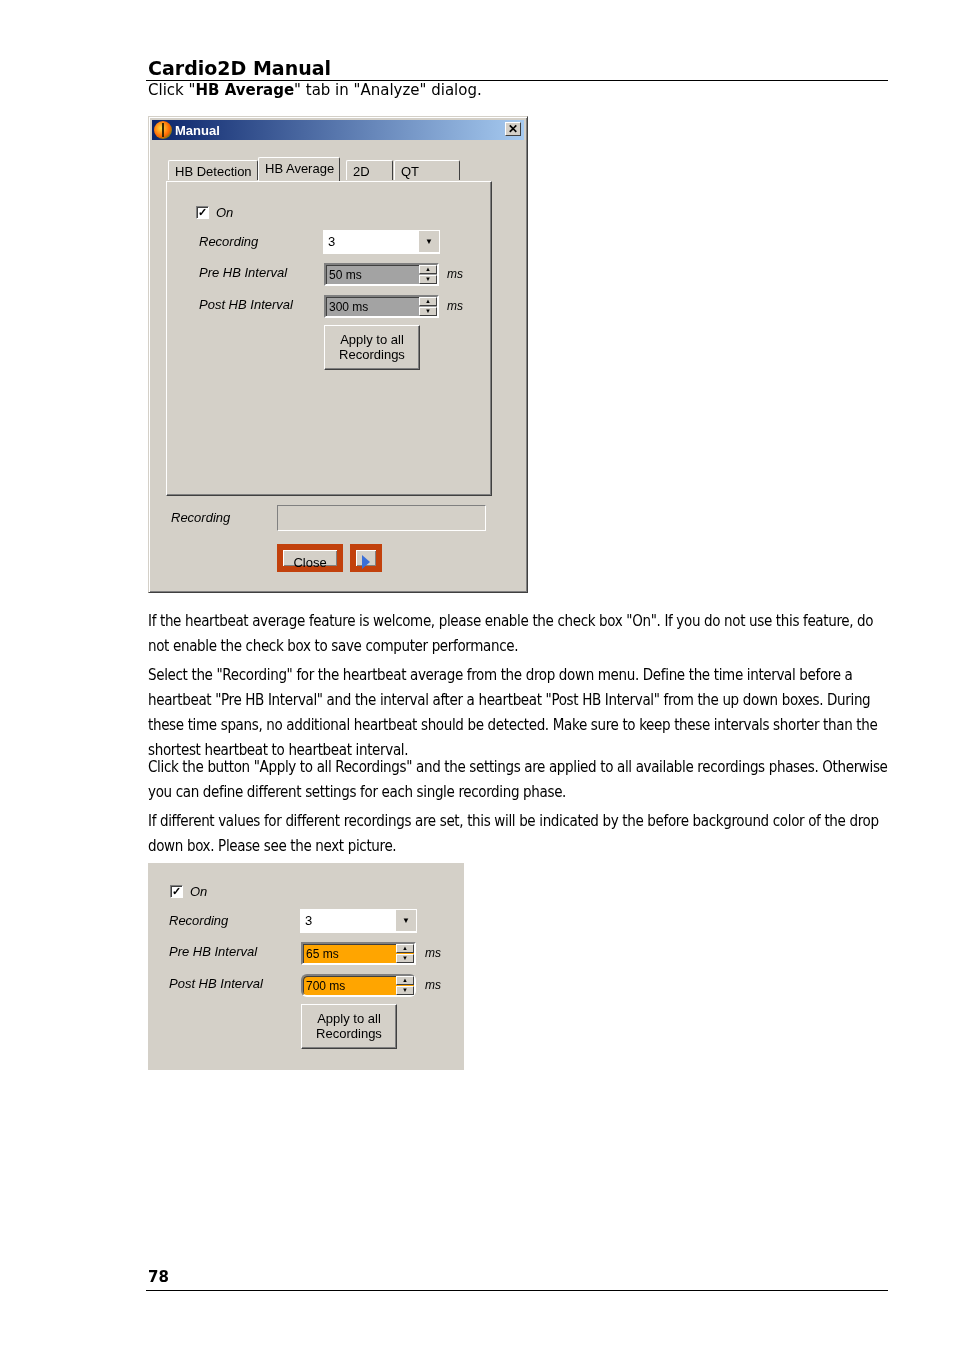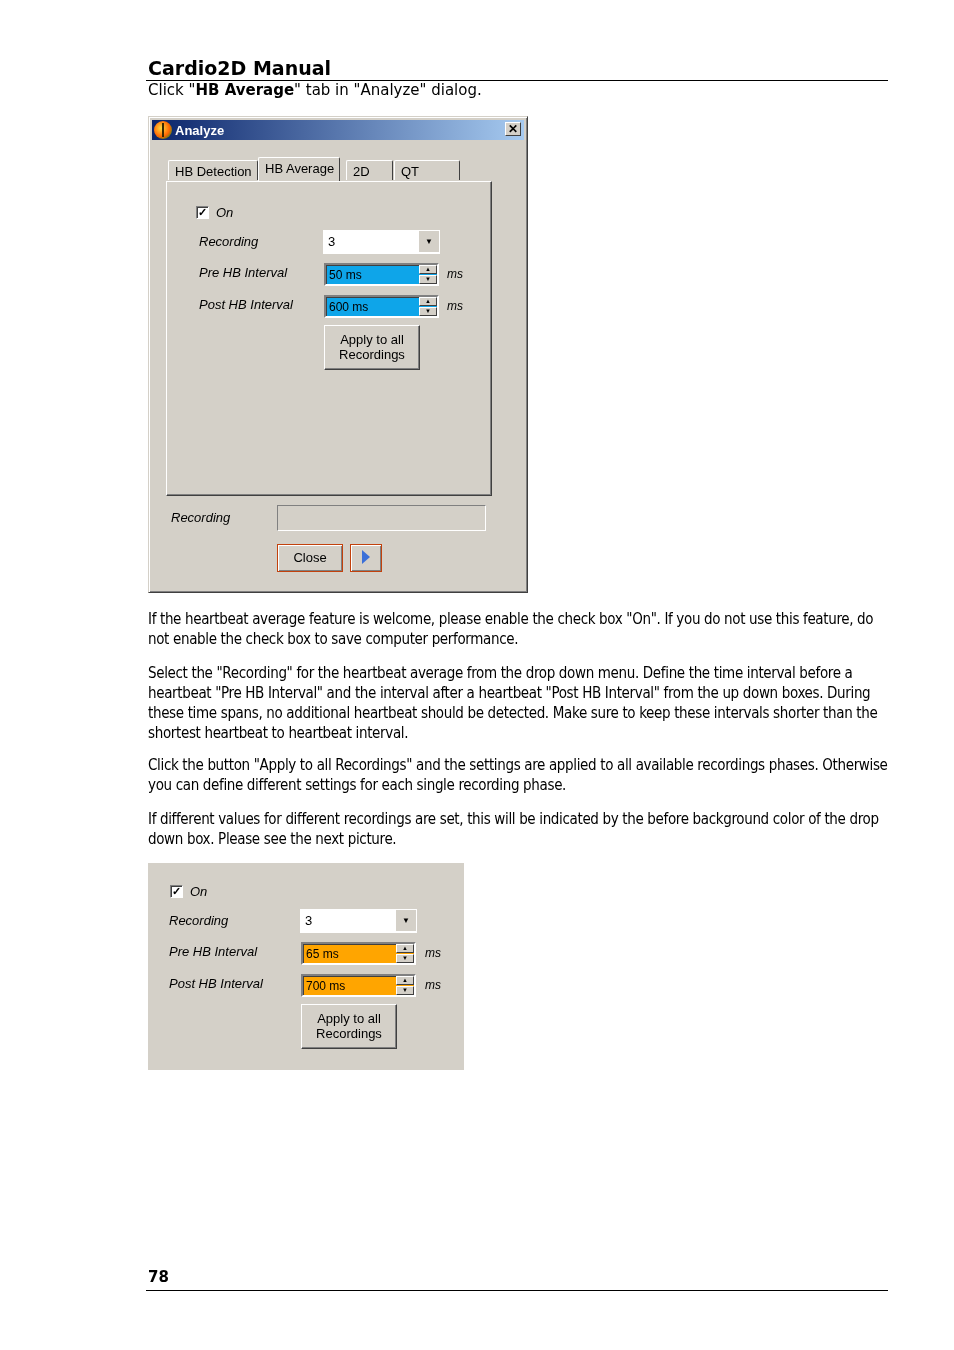--- a/index.html
+++ b/index.html
@@ -4,21 +4,21 @@
 <style>
   html, body { margin: 0; padding: 0; }
   body {
     width: 954px; height: 1350px; background: #ffffff; position: relative;
     font-family: "DejaVu Sans", "Liberation Sans", sans-serif; color: #000;
   }
   .abs { position: absolute; }
   .header-title { left: 148px; top: 57px; font-size: 19px; font-weight: bold; }
   .rule { left: 146px; width: 742px; height: 1px; background: #000; }
   .intro { left: 148px; top: 81px; font-size: 15px; }
-  .para { left: 148px; width: 745px; font-size: 15px; line-height: 20px; font-family: "DejaVu Sans Condensed", "DejaVu Sans", sans-serif; letter-spacing: -0.35px; }
+  .para { left: 148px; width: 745px; font-size: 15px; line-height: 25px; font-family: "DejaVu Sans Condensed", "DejaVu Sans", sans-serif; letter-spacing: -0.35px; }
   .page-num { left: 148px; top: 1268px; font-size: 15px; font-weight: bold; }
 
   
   .win-font { font-family: "Liberation Sans", sans-serif; font-size: 13px; color: #000; }
   .dialog {
     left: 148px; top: 116px; width: 380px; height: 477px;
     background: #d4d0c8; box-sizing: border-box;
     border: 1px solid; border-color: #d4d0c8 #404040 #404040 #d4d0c8;
     box-shadow: inset 1px 1px 0 #fff, inset -1px -1px 0 #808080;
   }
@@ -63,59 +63,59 @@
   .lbl { position: absolute; white-space: nowrap; font-style: italic; }
   .combo {
     position: absolute; width: 117px; height: 24px; background: #fff; box-sizing: border-box;
   }
   .combo .val { position: absolute; left: 5px; top: 4px; }
   .combo .arrow {
     position: absolute; right: 1px; top: 1px; width: 20px; height: 21px; background: #d4d0c8;
     font-size: 8px; text-align: center; line-height: 22px;
   }
   .spin {
-    position: absolute; width: 115px; height: 23px; box-sizing: border-box; background: #0ea5e9;
+    position: absolute; width: 115px; height: 23px; box-sizing: border-box; background: #a3a3a3;
     border: 2px solid; border-color: #808080 #fff #fff #808080;
     box-shadow: inset 1px 1px 0 #404040;
   }
   .spin.orange { background: #ffa500; padding-left: 32px; }
   .spin .val { position: absolute; left: 3px; top: 3px; font-size: 12px; }
   .spin .btns { position: absolute; right: 0; top: 0; width: 18px; height: 19px; }
   .spin .up, .spin .dn {
     position: absolute; left: 0; width: 18px; height: 9px; background: #d4d0c8; box-sizing: border-box;
     border: 1px solid; border-color: #fff #404040 #404040 #fff;
     font-size: 6px; line-height: 7px; text-align: center;
   }
   .spin .up { top: 0; } .spin .dn { top: 10px; }
   .btn {
     position: absolute; background: #d4d0c8; box-sizing: border-box;
     border: 1px solid; border-color: #fff #404040 #404040 #fff;
     box-shadow: inset -1px -1px 0 #808080;
     text-align: center; line-height: 15px;
   }
-  .btn.dark { border: 1px solid #c2410c; box-shadow: inset 1px 1px 0 #fff, inset -1px -1px 0 #808080; }
+  .btn.dark { border: 6px solid #c2410c; box-shadow: inset 1px 1px 0 #fff, inset -1px -1px 0 #808080; }
   .readonly-field {
     position: absolute; left: 277px; top: 505px; width: 209px; height: 26px; box-sizing: border-box;
     border: 1px solid; border-color: #808080 #fff #fff #808080; background: #d4d0c8;
   }
   .play-tri { width: 0; height: 0; border-top: 7px solid transparent; border-bottom: 7px solid transparent; border-left: 8px solid #3a6fd8; display: inline-block; margin-top: 5px; }
 
   .panel2 { left: 148px; top: 863px; width: 316px; height: 207px; background: #d4d0c8; }
 </style>
 </head>
 <body>
 
 <div class="abs header-title">Cardio2D Manual</div>
 <div class="abs rule" style="top:80px;"></div>
 <div class="abs intro"><span>Click "</span><b>HB Average</b><span>" tab in "Analyze" dialog.</span></div>
 
 <div class="abs dialog win-font">
   <div class="titlebar">
     <span class="title-icon"></span>
-    <span class="title-text">Analyze</span>
+    <span class="title-text">Manual</span>
     <span class="close-btn">✕</span>
   </div>
 </div>
 
 <div class="win-font">
   <div class="tab" style="left:168px; top:160px;">HB Detection</div>
   <div class="tab active" style="left:258px;">HB Average</div>
   <div class="tab" style="left:346px; top:160px; width:47px;">2D</div>
   <div class="tab" style="left:394px; top:160px; width:66px;">QT</div>
 
@@ -135,21 +135,21 @@
     <span class="val">50 ms</span>
     <span class="btns">
         <span class="up">▲</span>
         <span class="dn">▼</span>
       </span>
   </div>
   <div class="lbl" style="left:447px; top:267px; font-size:12px;">ms</div>
 
   <div class="lbl" style="left:199px; top:297px;">Post HB Interval</div>
   <div class="spin" style="left:324px; top:295px;">
-    <span class="val">600 ms</span>
+    <span class="val">300 ms</span>
     <span class="btns">
         <span class="up">▲</span>
         <span class="dn">▼</span>
       </span>
   </div>
   <div class="lbl" style="left:447px; top:299px; font-size:12px;">ms</div>
 
   <div class="btn" style="left:324px; top:325px; width:96px; height:45px; padding-top:6px;">
     <div>Apply to all</div>
     <div>Recordings</div>
@@ -184,21 +184,21 @@
   <div class="spin orange" style="left:301px; top:942px;">
     <span class="val">65 ms</span>
     <span class="btns">
         <span class="up">▲</span>
         <span class="dn">▼</span>
       </span>
   </div>
   <div class="lbl" style="left:425px; top:946px; font-size:12px;">ms</div>
 
   <div class="lbl" style="left:169px; top:976px;">Post HB Interval</div>
-  <div class="spin orange" style="left:301px; top:974px;">
+  <div class="spin orange" style="left:301px; top:974px;border-radius:6px;">
     <span class="val">700 ms</span>
     <span class="btns">
         <span class="up">▲</span>
         <span class="dn">▼</span>
       </span>
   </div>
   <div class="lbl" style="left:425px; top:978px; font-size:12px;">ms</div>
 
   <div class="btn" style="left:301px; top:1004px; width:96px; height:45px; padding-top:6px;">
     <div>Apply to all</div>

